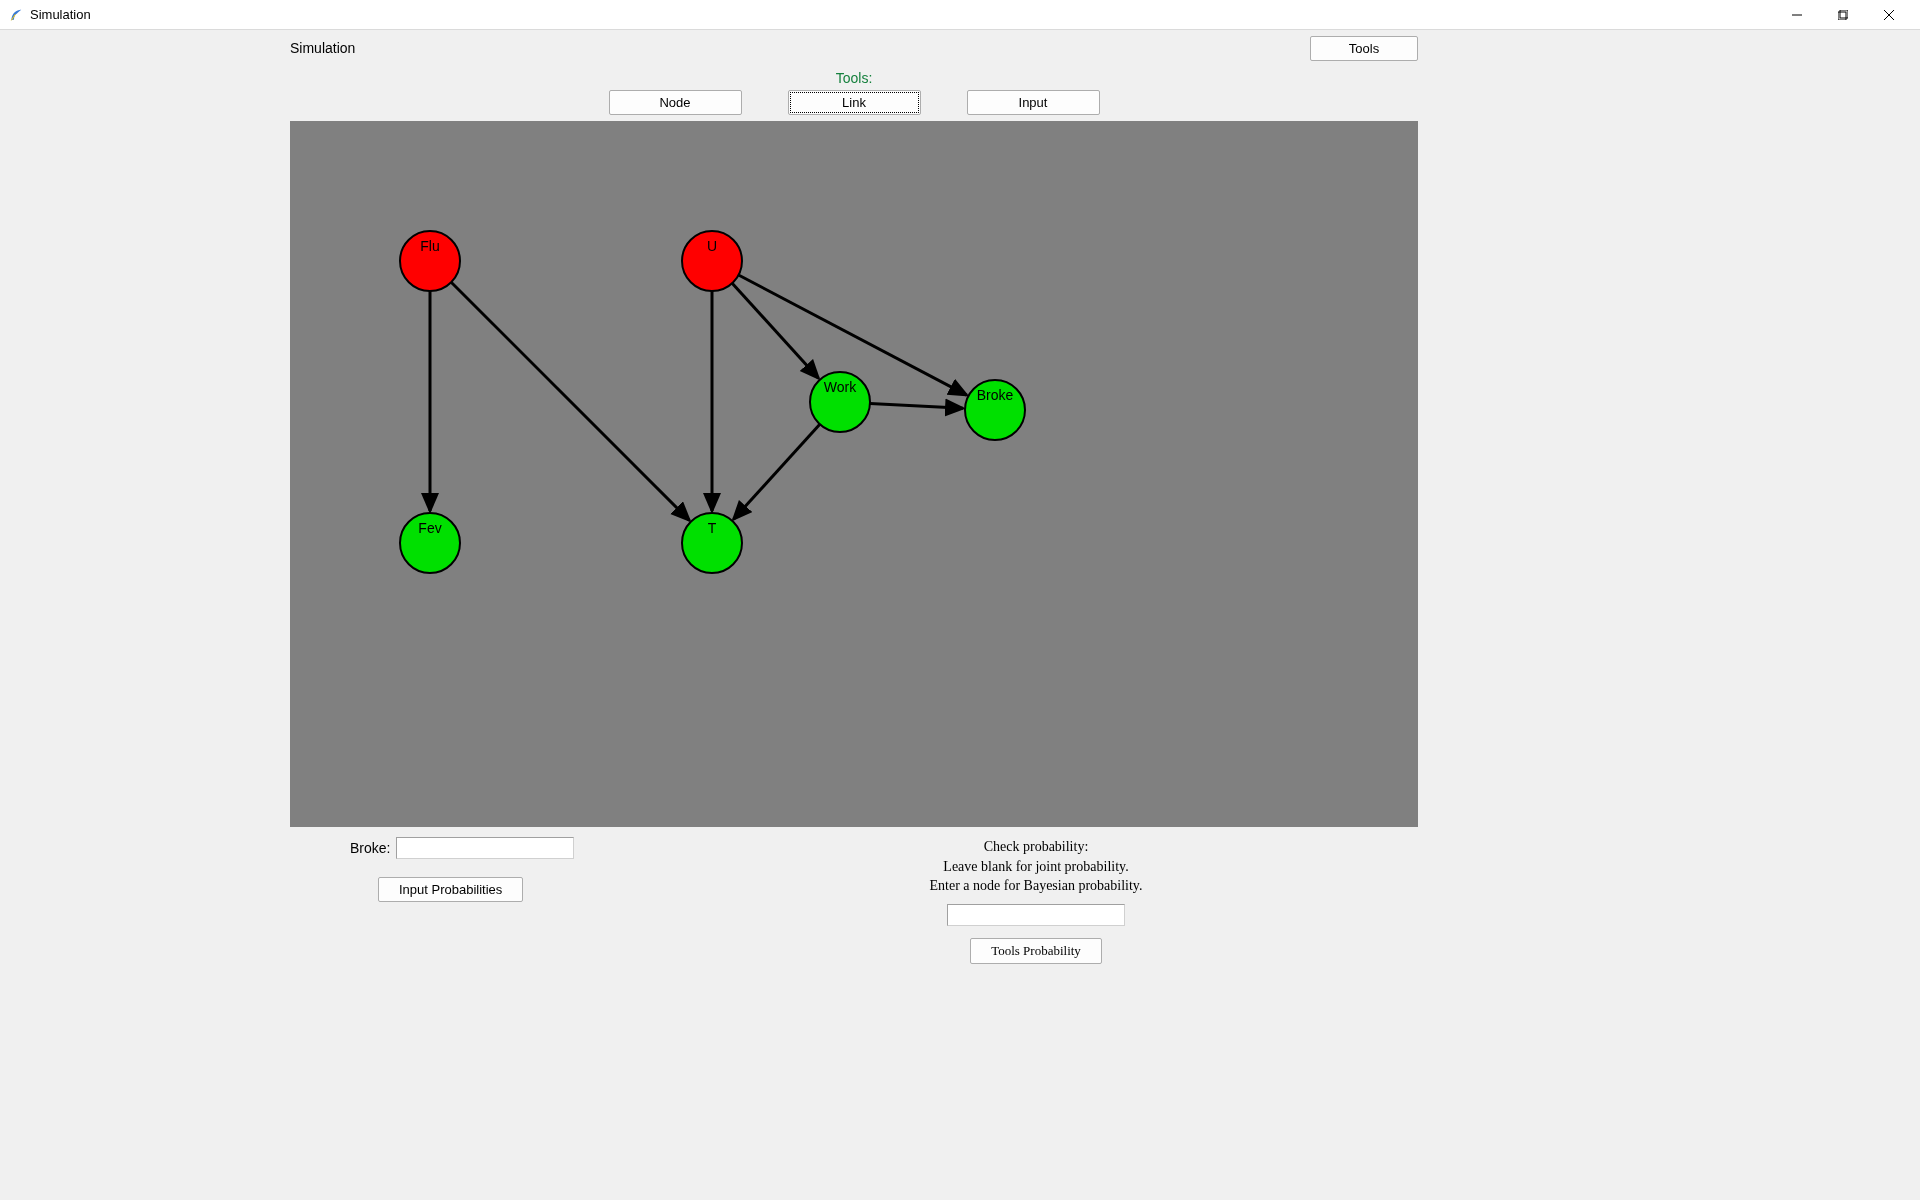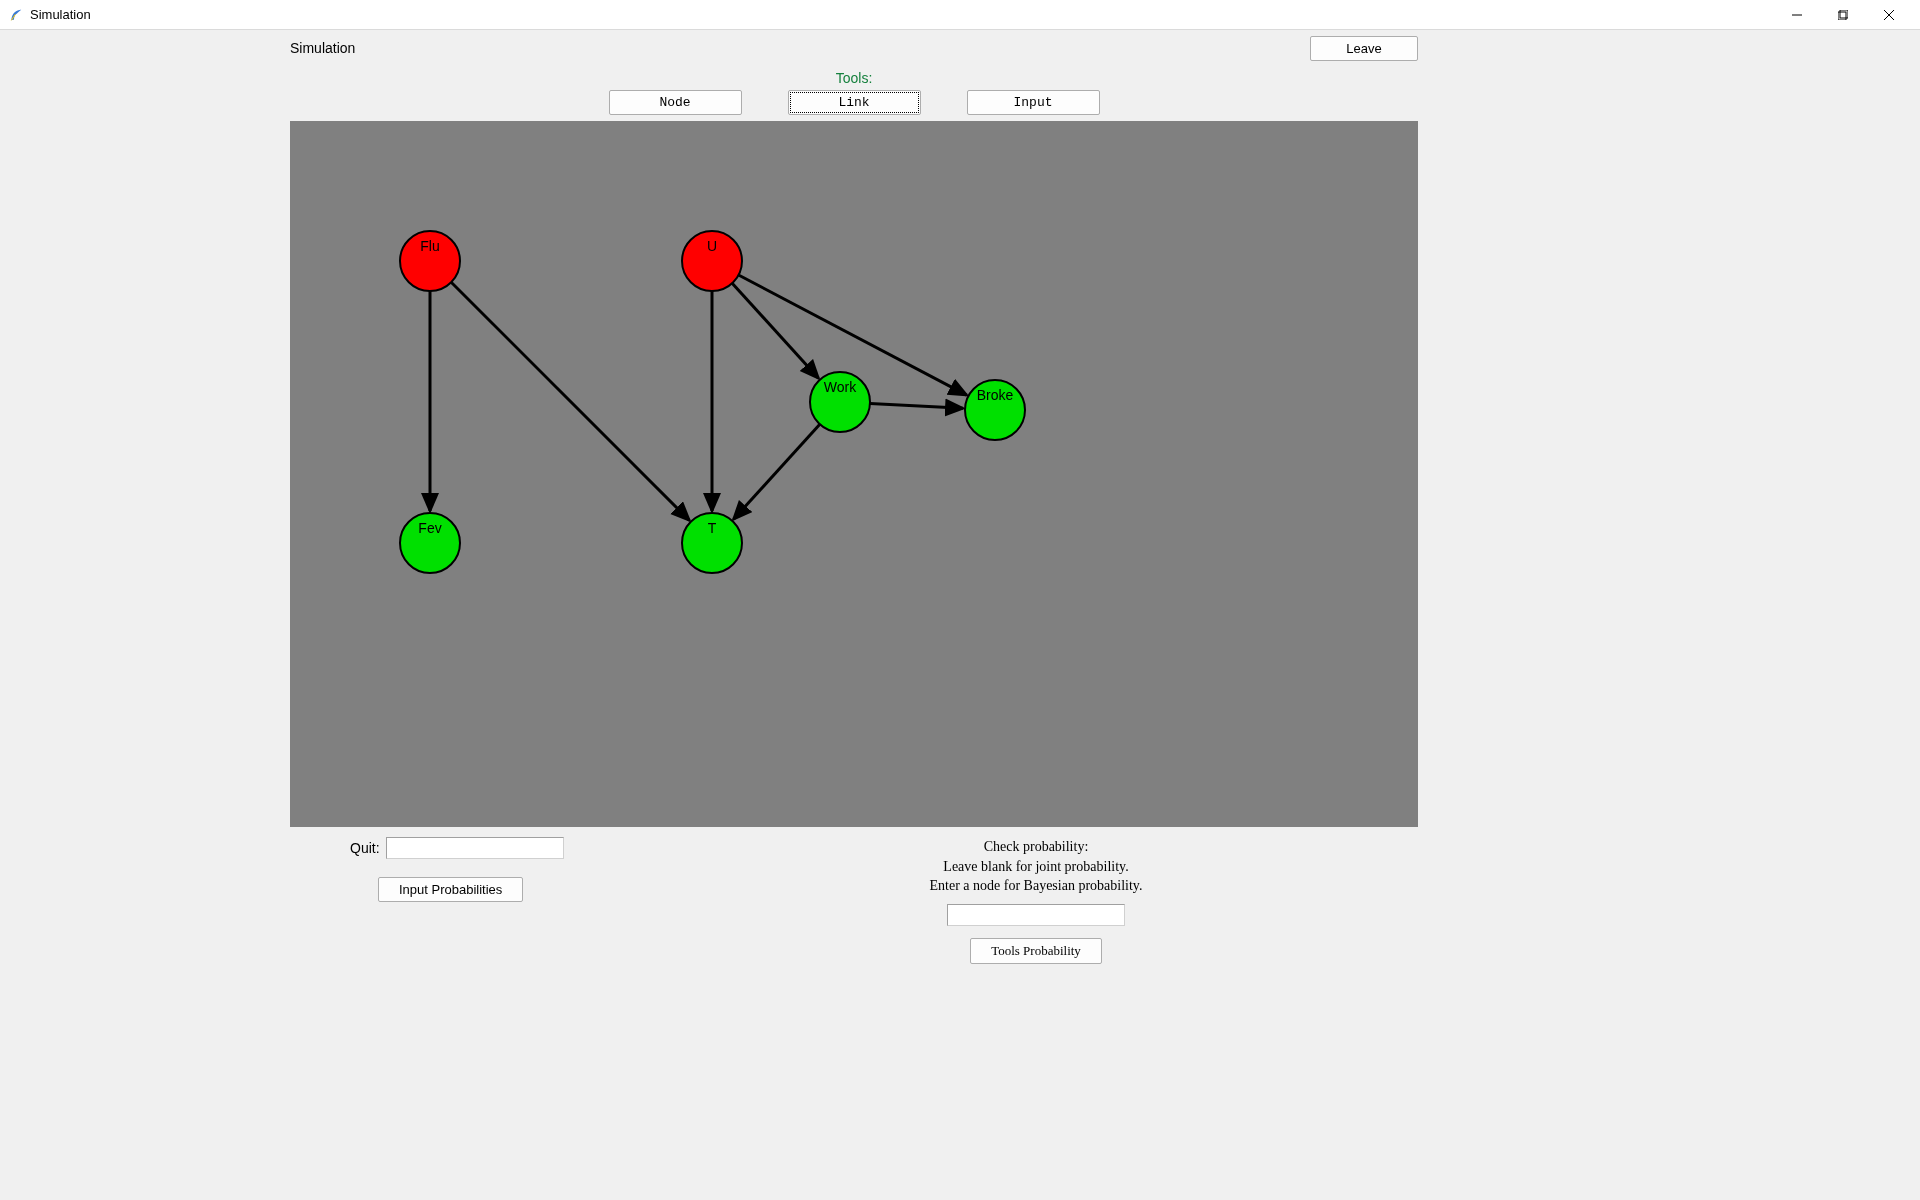--- a/index.html
+++ b/index.html
@@ -63,21 +63,21 @@
     }
     .tk-button.dotted { outline: 1px dotted #000; outline-offset: -3px; }
     .tools-row {
       text-align: center;
       margin-top: 6px;
     }
     .tools-label { font-size: 14px; color:#15803d; display:block; margin-bottom:4px; }
     .tool-buttons {
       display: flex; justify-content: center; gap: 46px;
     }
-    .tool-buttons .tk-button { width: 133px; font-family: Liberation Mono, monospace; }
+    .tool-buttons .tk-button { width: 133px; }
     .canvas-area {
       width: 1128px;
       height: 706px;
       background: #808080;
       margin-top: 6px;
       position: relative;
     }
     .canvas-area svg {
       position: absolute; top: 0; left: 0; width: 100%; height: 100%;
     }
@@ -143,21 +143,21 @@
         <line x1="10" y1="0" x2="0" y2="10" stroke="#000" stroke-width="1"></line>
       </svg>
   </div>
 </div>
 
 <div class="app-body">
   <div class="content-area">
 
     <div class="header-row">
       <span class="sim-label">Simulation</span>
-      <button class="tk-button quit-btn" style="width:108px;">Leave</button>
+      <button class="tk-button quit-btn" style="width:108px;">Tools</button>
     </div>
 
     <div class="tools-row">
       <span class="tools-label">Tools:</span>
       <div class="tool-buttons">
         <button class="tk-button">Node</button>
         <button class="tk-button dotted">Link</button>
         <button class="tk-button">Input</button>
       </div>
     </div>
@@ -203,21 +203,21 @@
               <circle cx="705" cy="289" r="30" fill="#00e000" stroke="#000" stroke-width="2"></circle>
               <text x="705" y="279" text-anchor="middle" font-size="14" font-family="Segoe UI, Tahoma, sans-serif" fill="#000">Broke</text>
             </g>
           </g>
       </svg>
     </div>
 
     <div class="bottom-controls">
       <div class="left-controls">
         <div class="node-row">
-          <span class="node-label">Quit:</span>
+          <span class="node-label">Broke:</span>
           <input class="tk-entry" value="" style="">
         </div>
         <button class="tk-button input-probs-btn">Input Probabilities</button>
       </div>
       <div class="right-controls">
         <div class="instr-line">Check probability:</div>
         <div class="instr-line">Leave blank for joint probability.</div>
         <div class="instr-line">Enter a node for Bayesian probability.</div>
         <input class="tk-entry" value="" style="">
         <button class="tk-button">Tools Probability</button>

